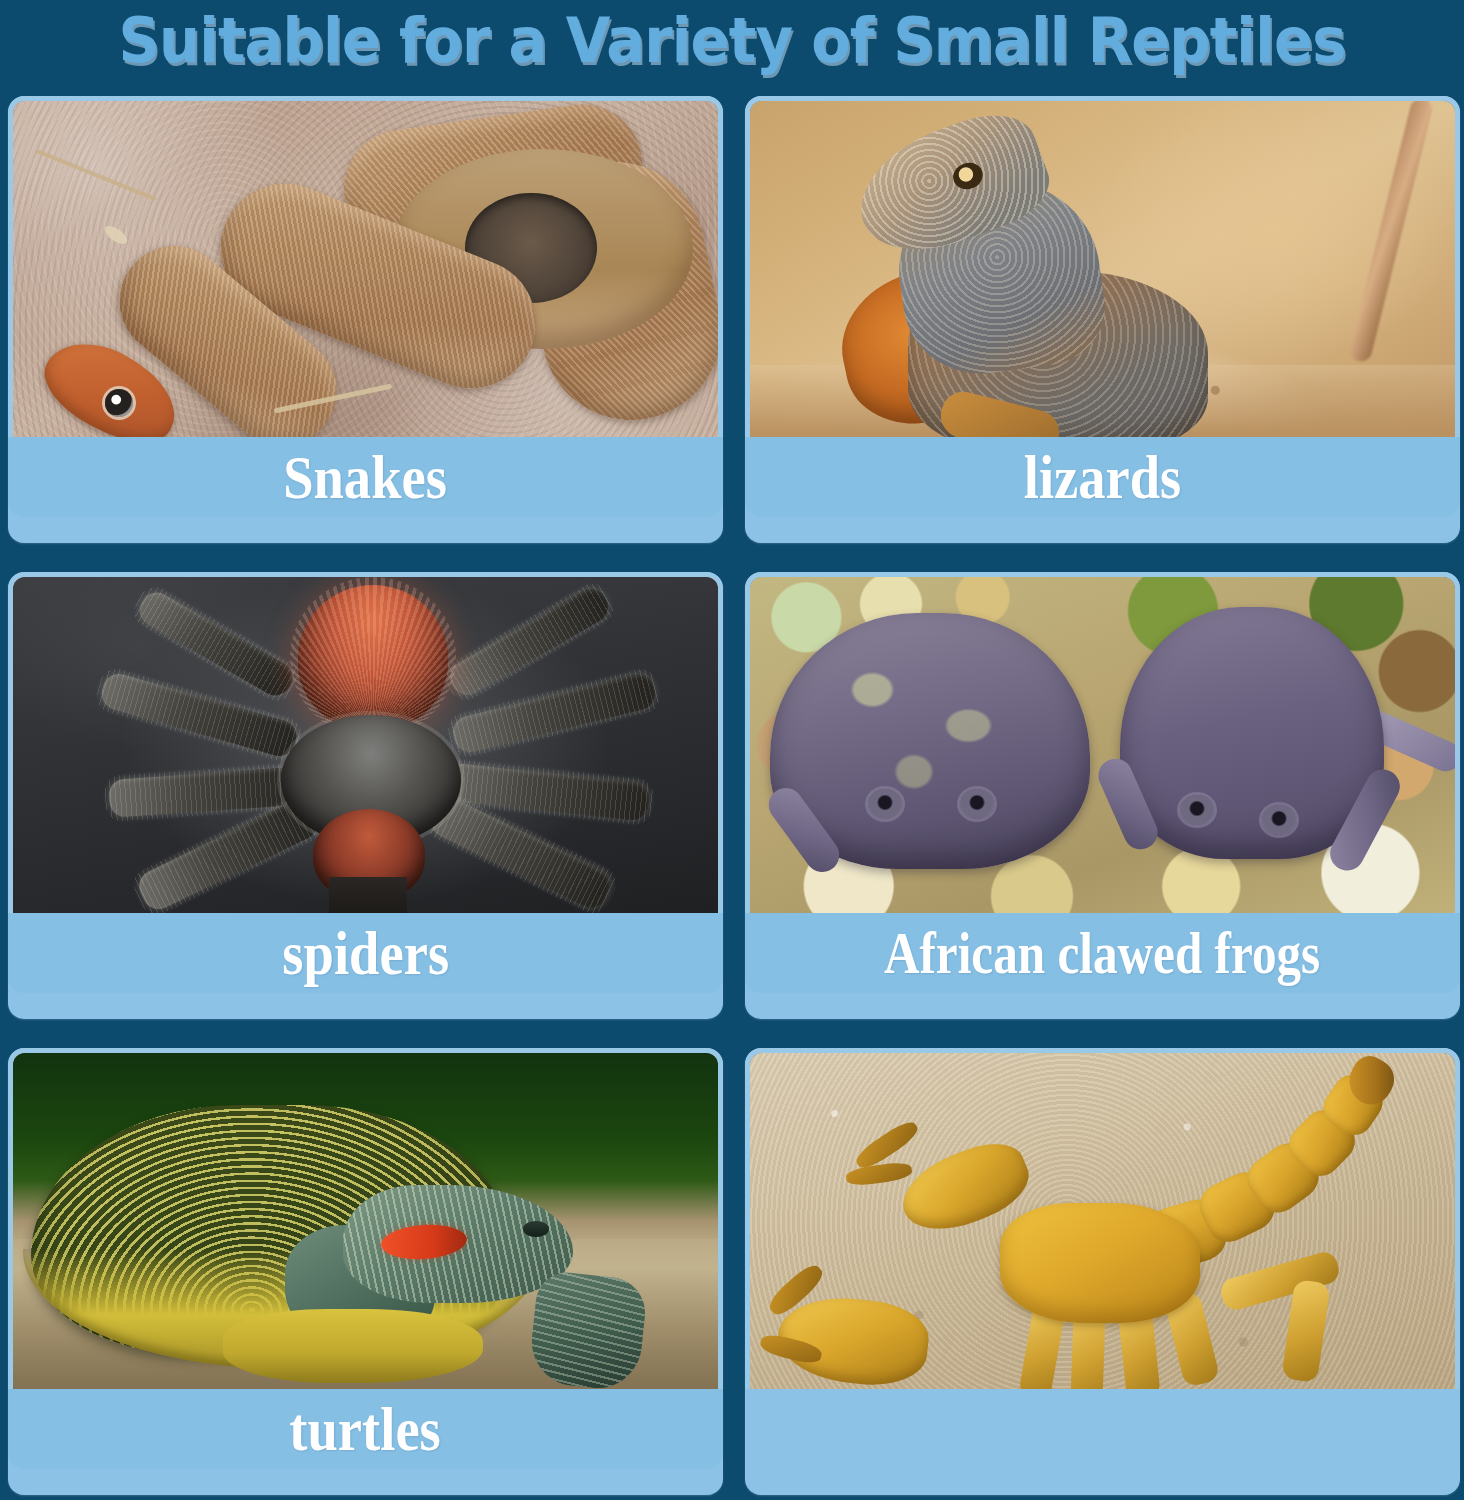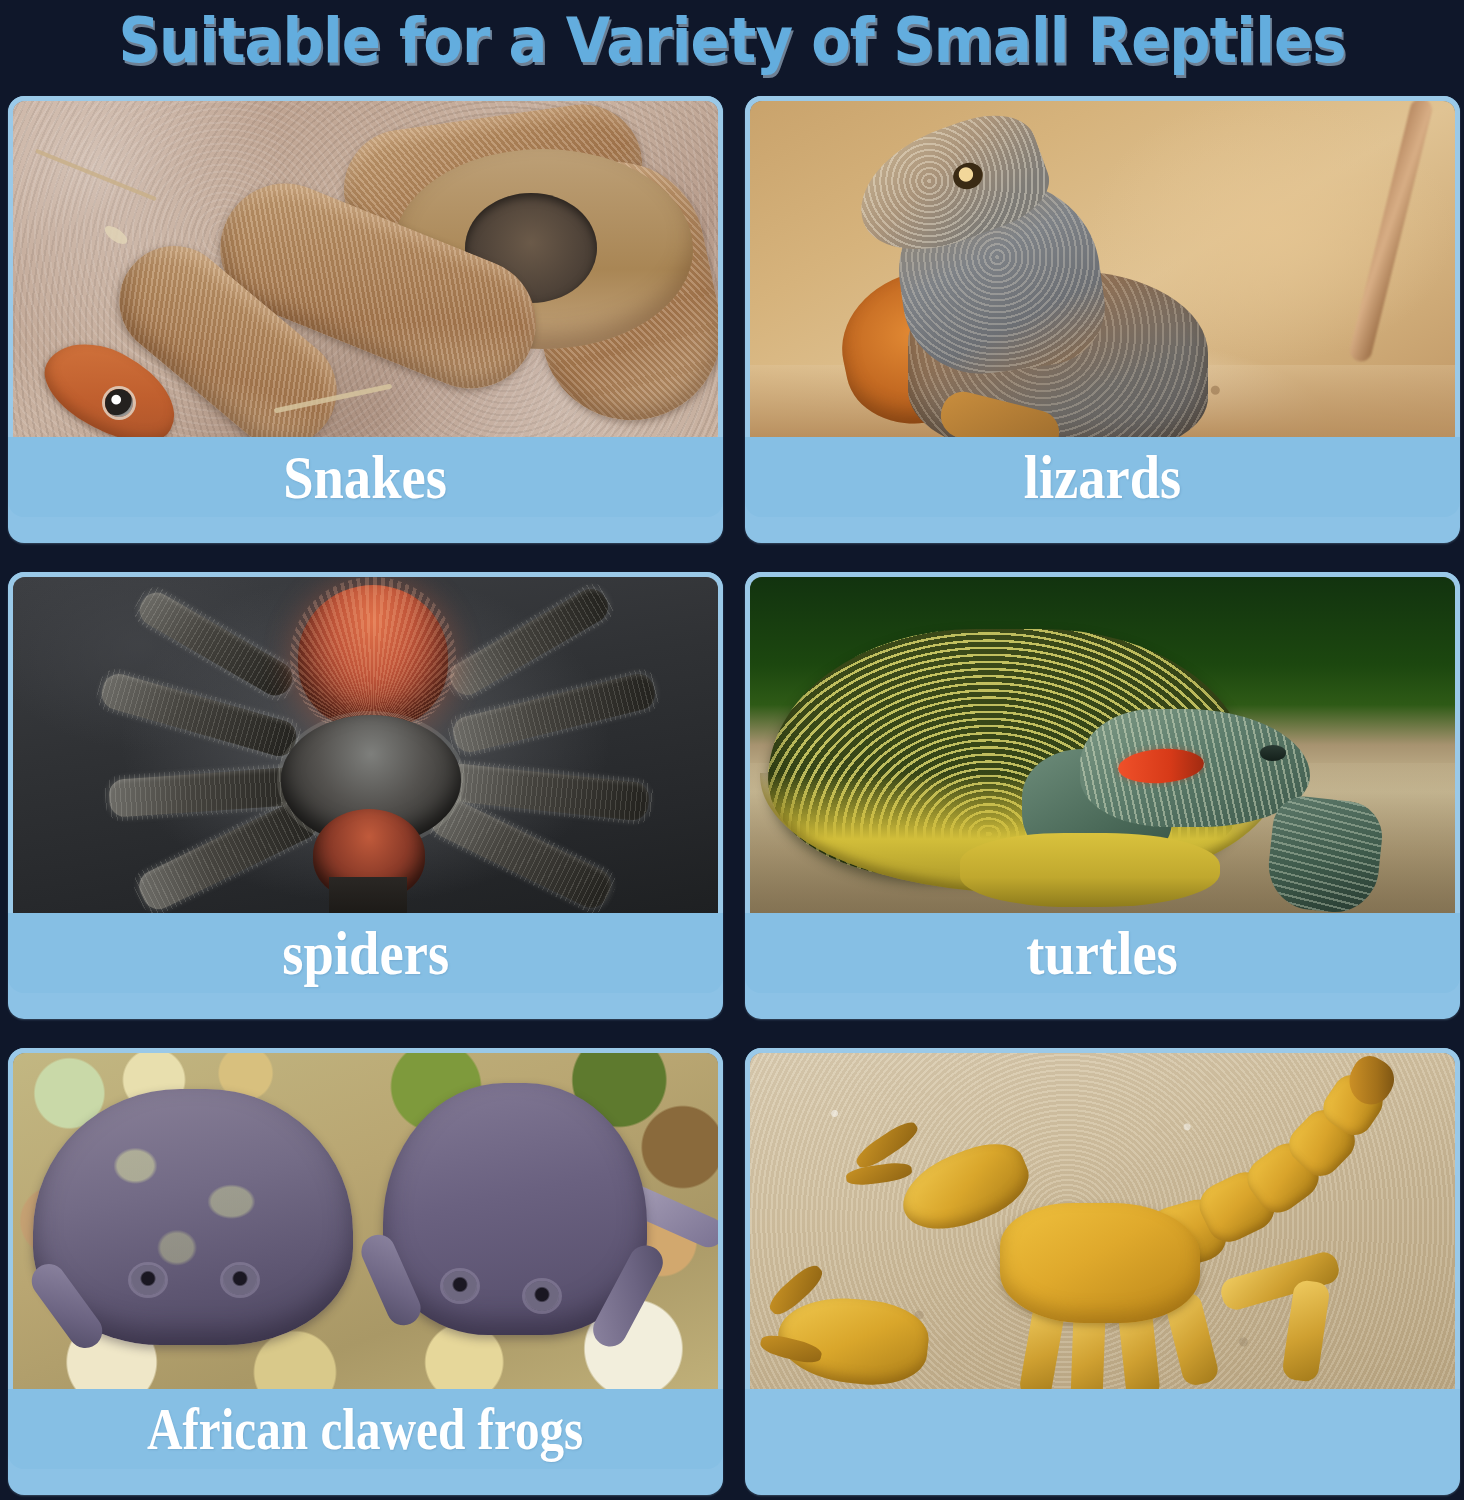--- a/index.html
+++ b/index.html
@@ -11,21 +11,21 @@
     width: 1464px;
     height: 1500px;
     font-family: "Liberation Sans", sans-serif;
     overflow: hidden;
   }
 
   .page {
     position: relative;
     width: 1464px;
     height: 1500px;
-    background: #0f172a;
+    background: #0c4a6e;
     box-sizing: border-box;
   }
 
   
   .title {
     position: absolute;
     left: 0;
     top: -2px;
     width: 1464px;
     height: 86px;
@@ -540,56 +540,56 @@
         </div>
       </div>
       <div class="label-bar">
         <span class="label-text">spiders</span>
       </div>
     </div>
 
     <div class="card">
       <div class="photo-frame">
         <div class="photo">
+          <div class="art art-frogs"></div>
+          <div class="f-limb fl4"></div>
+          <div class="frog frogA"></div>
+          <div class="frog frogB"></div>
+          <div class="f-eye fA-e1"></div>
+          <div class="f-eye fA-e2"></div>
+          <div class="f-eye fB-e1"></div>
+          <div class="f-eye fB-e2"></div>
+          <div class="f-limb fl1"></div>
+          <div class="f-limb fl2"></div>
+          <div class="f-limb fl3"></div>
+        </div>
+      </div>
+      <div class="label-bar">
+        <span class="label-text long">African clawed frogs</span>
+      </div>
+    </div>
+
+    <div class="card">
+      <div class="photo-frame">
+        <div class="photo">
           <div class="art art-turtle"></div>
           <div class="tt-ground"></div>
           <div class="tt-legB"></div>
           <div class="tt-shell"></div>
           <div class="tt-rim"></div>
           <div class="tt-neck"></div>
           <div class="tt-plastron"></div>
           <div class="tt-head"></div>
           <div class="tt-redear"></div>
           <div class="tt-eye"></div>
           <div class="tt-leg tt-legF"></div>
         </div>
       </div>
       <div class="label-bar">
         <span class="label-text">turtles</span>
-      </div>
-    </div>
-
-    <div class="card">
-      <div class="photo-frame">
-        <div class="photo">
-          <div class="art art-frogs"></div>
-          <div class="f-limb fl4"></div>
-          <div class="frog frogA"></div>
-          <div class="frog frogB"></div>
-          <div class="f-eye fA-e1"></div>
-          <div class="f-eye fA-e2"></div>
-          <div class="f-eye fB-e1"></div>
-          <div class="f-eye fB-e2"></div>
-          <div class="f-limb fl1"></div>
-          <div class="f-limb fl2"></div>
-          <div class="f-limb fl3"></div>
-        </div>
-      </div>
-      <div class="label-bar">
-        <span class="label-text long">African clawed frogs</span>
       </div>
     </div>
 
     <div class="card">
       <div class="photo-frame">
         <div class="photo">
           <div class="art art-scorpion"></div>
           <div class="sc-leg scl1"></div>
           <div class="sc-leg scl2"></div>
           <div class="sc-leg scl3"></div>

